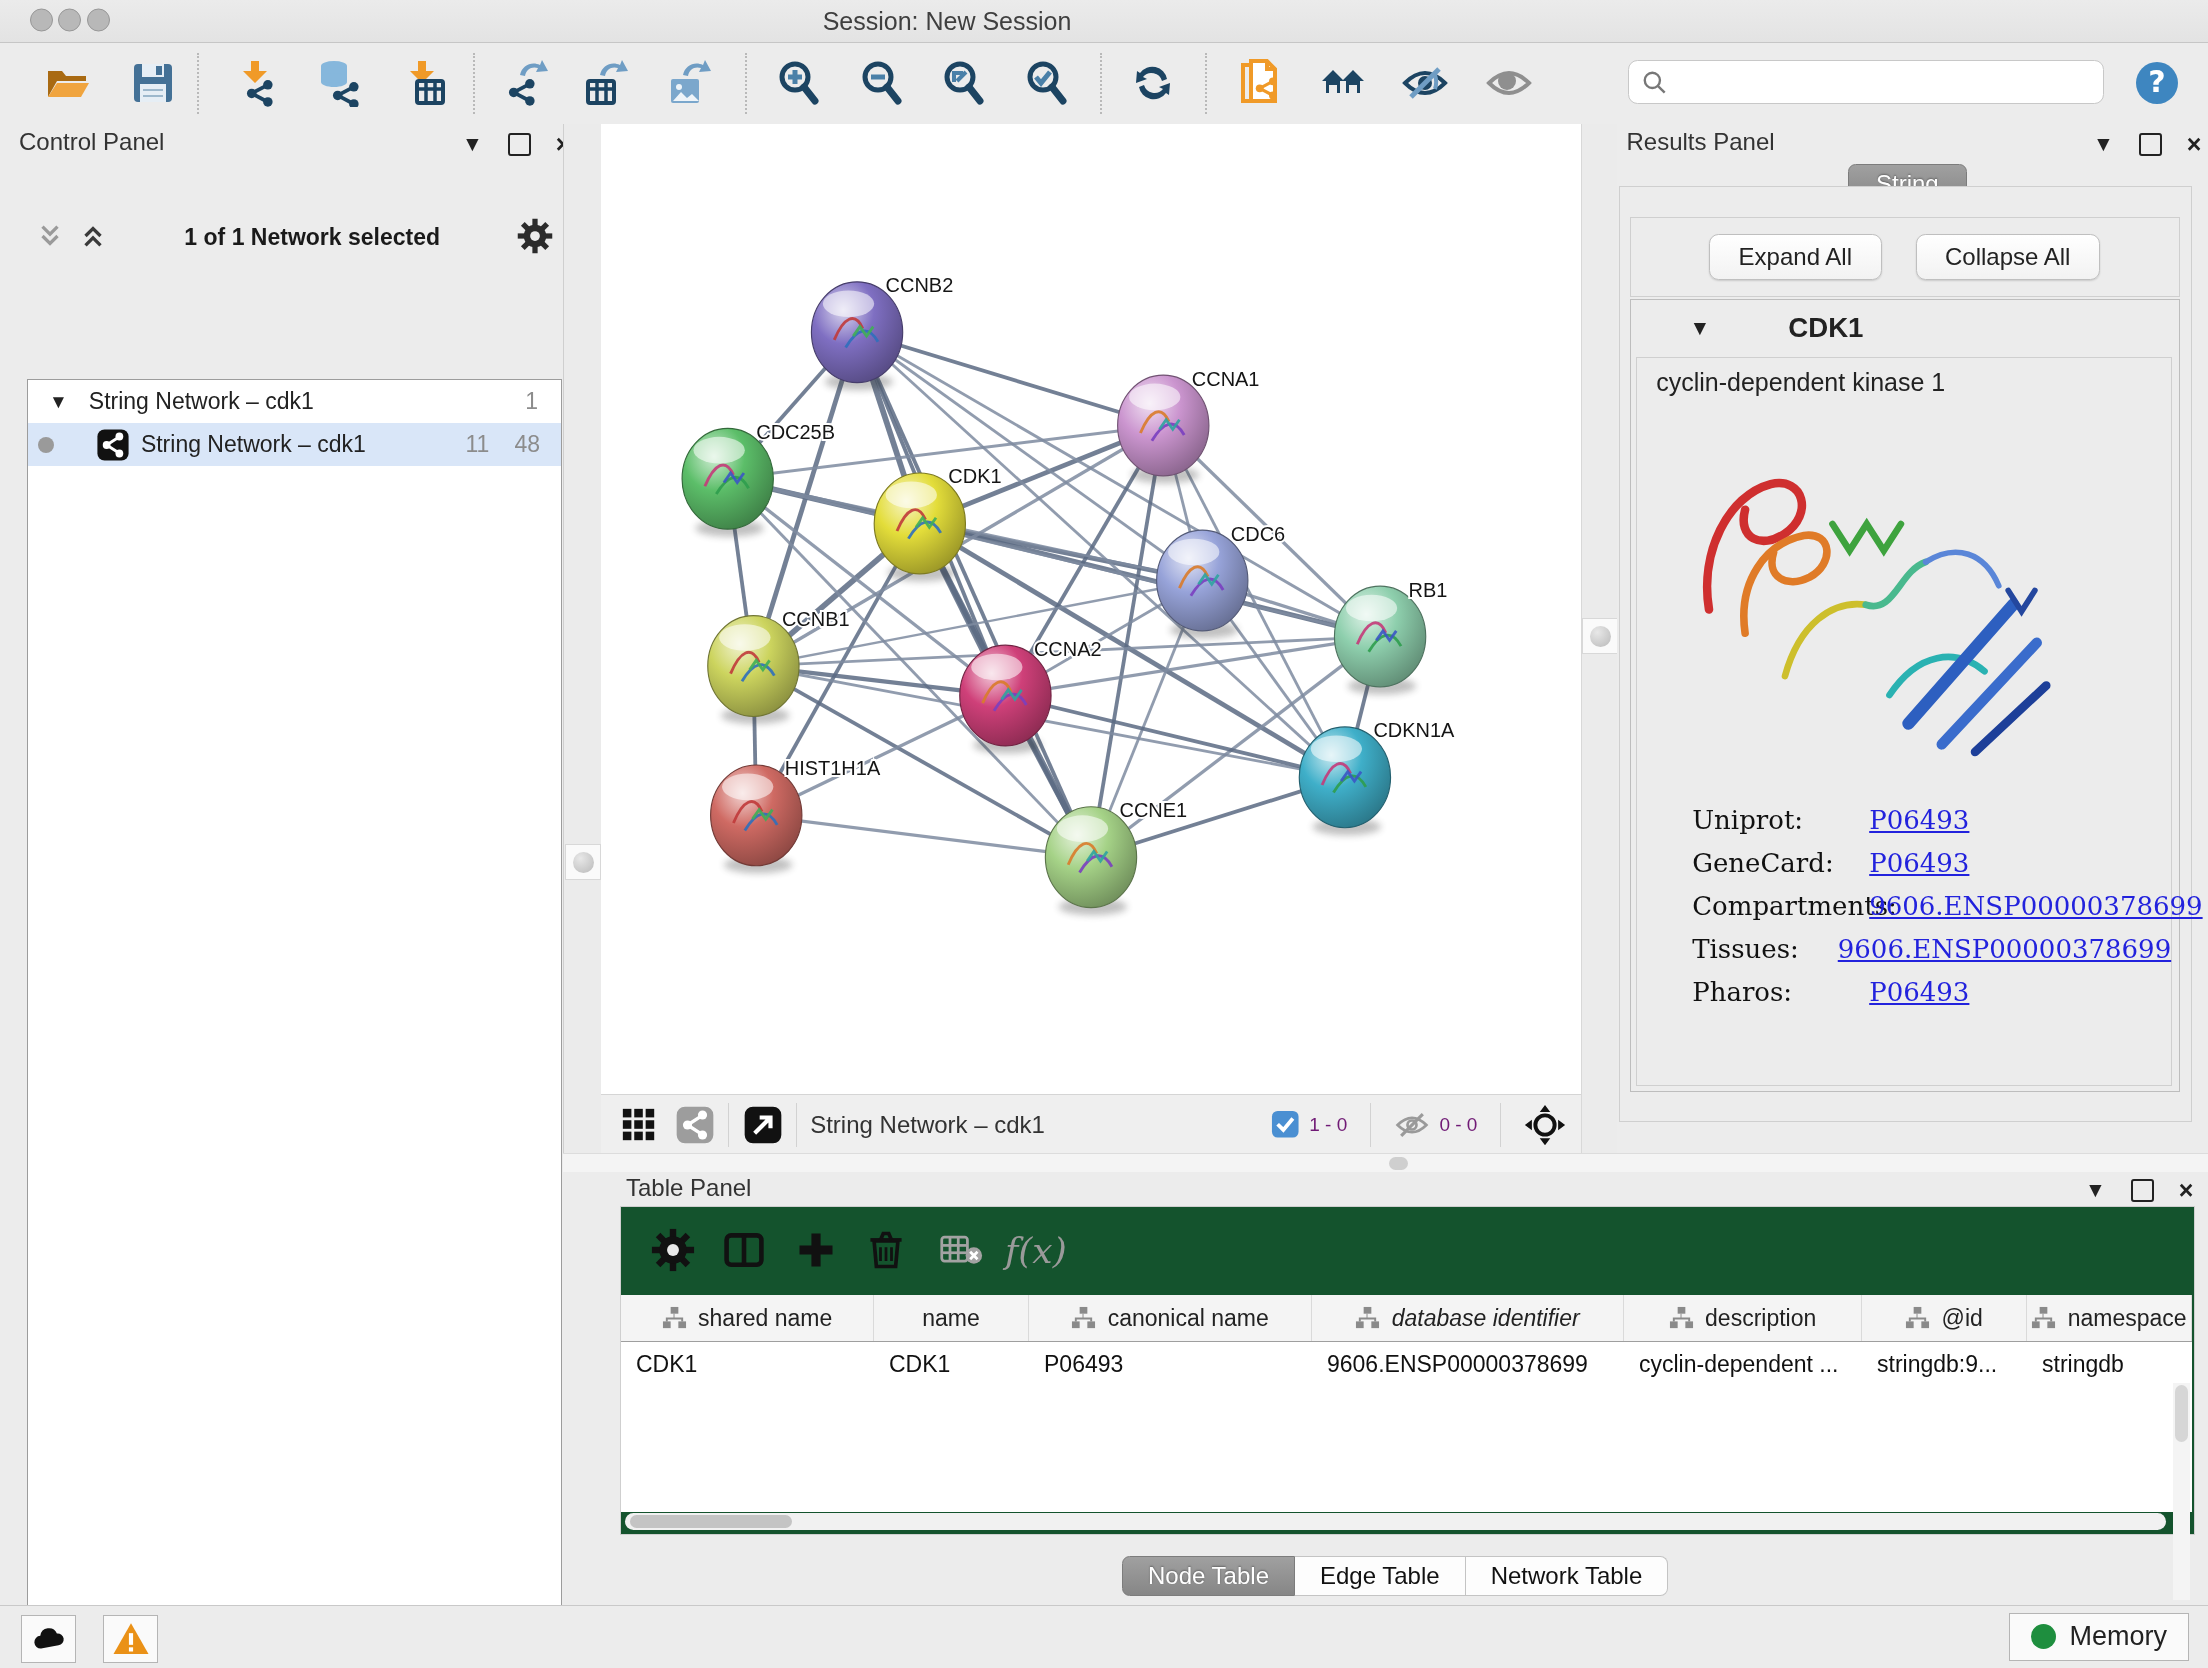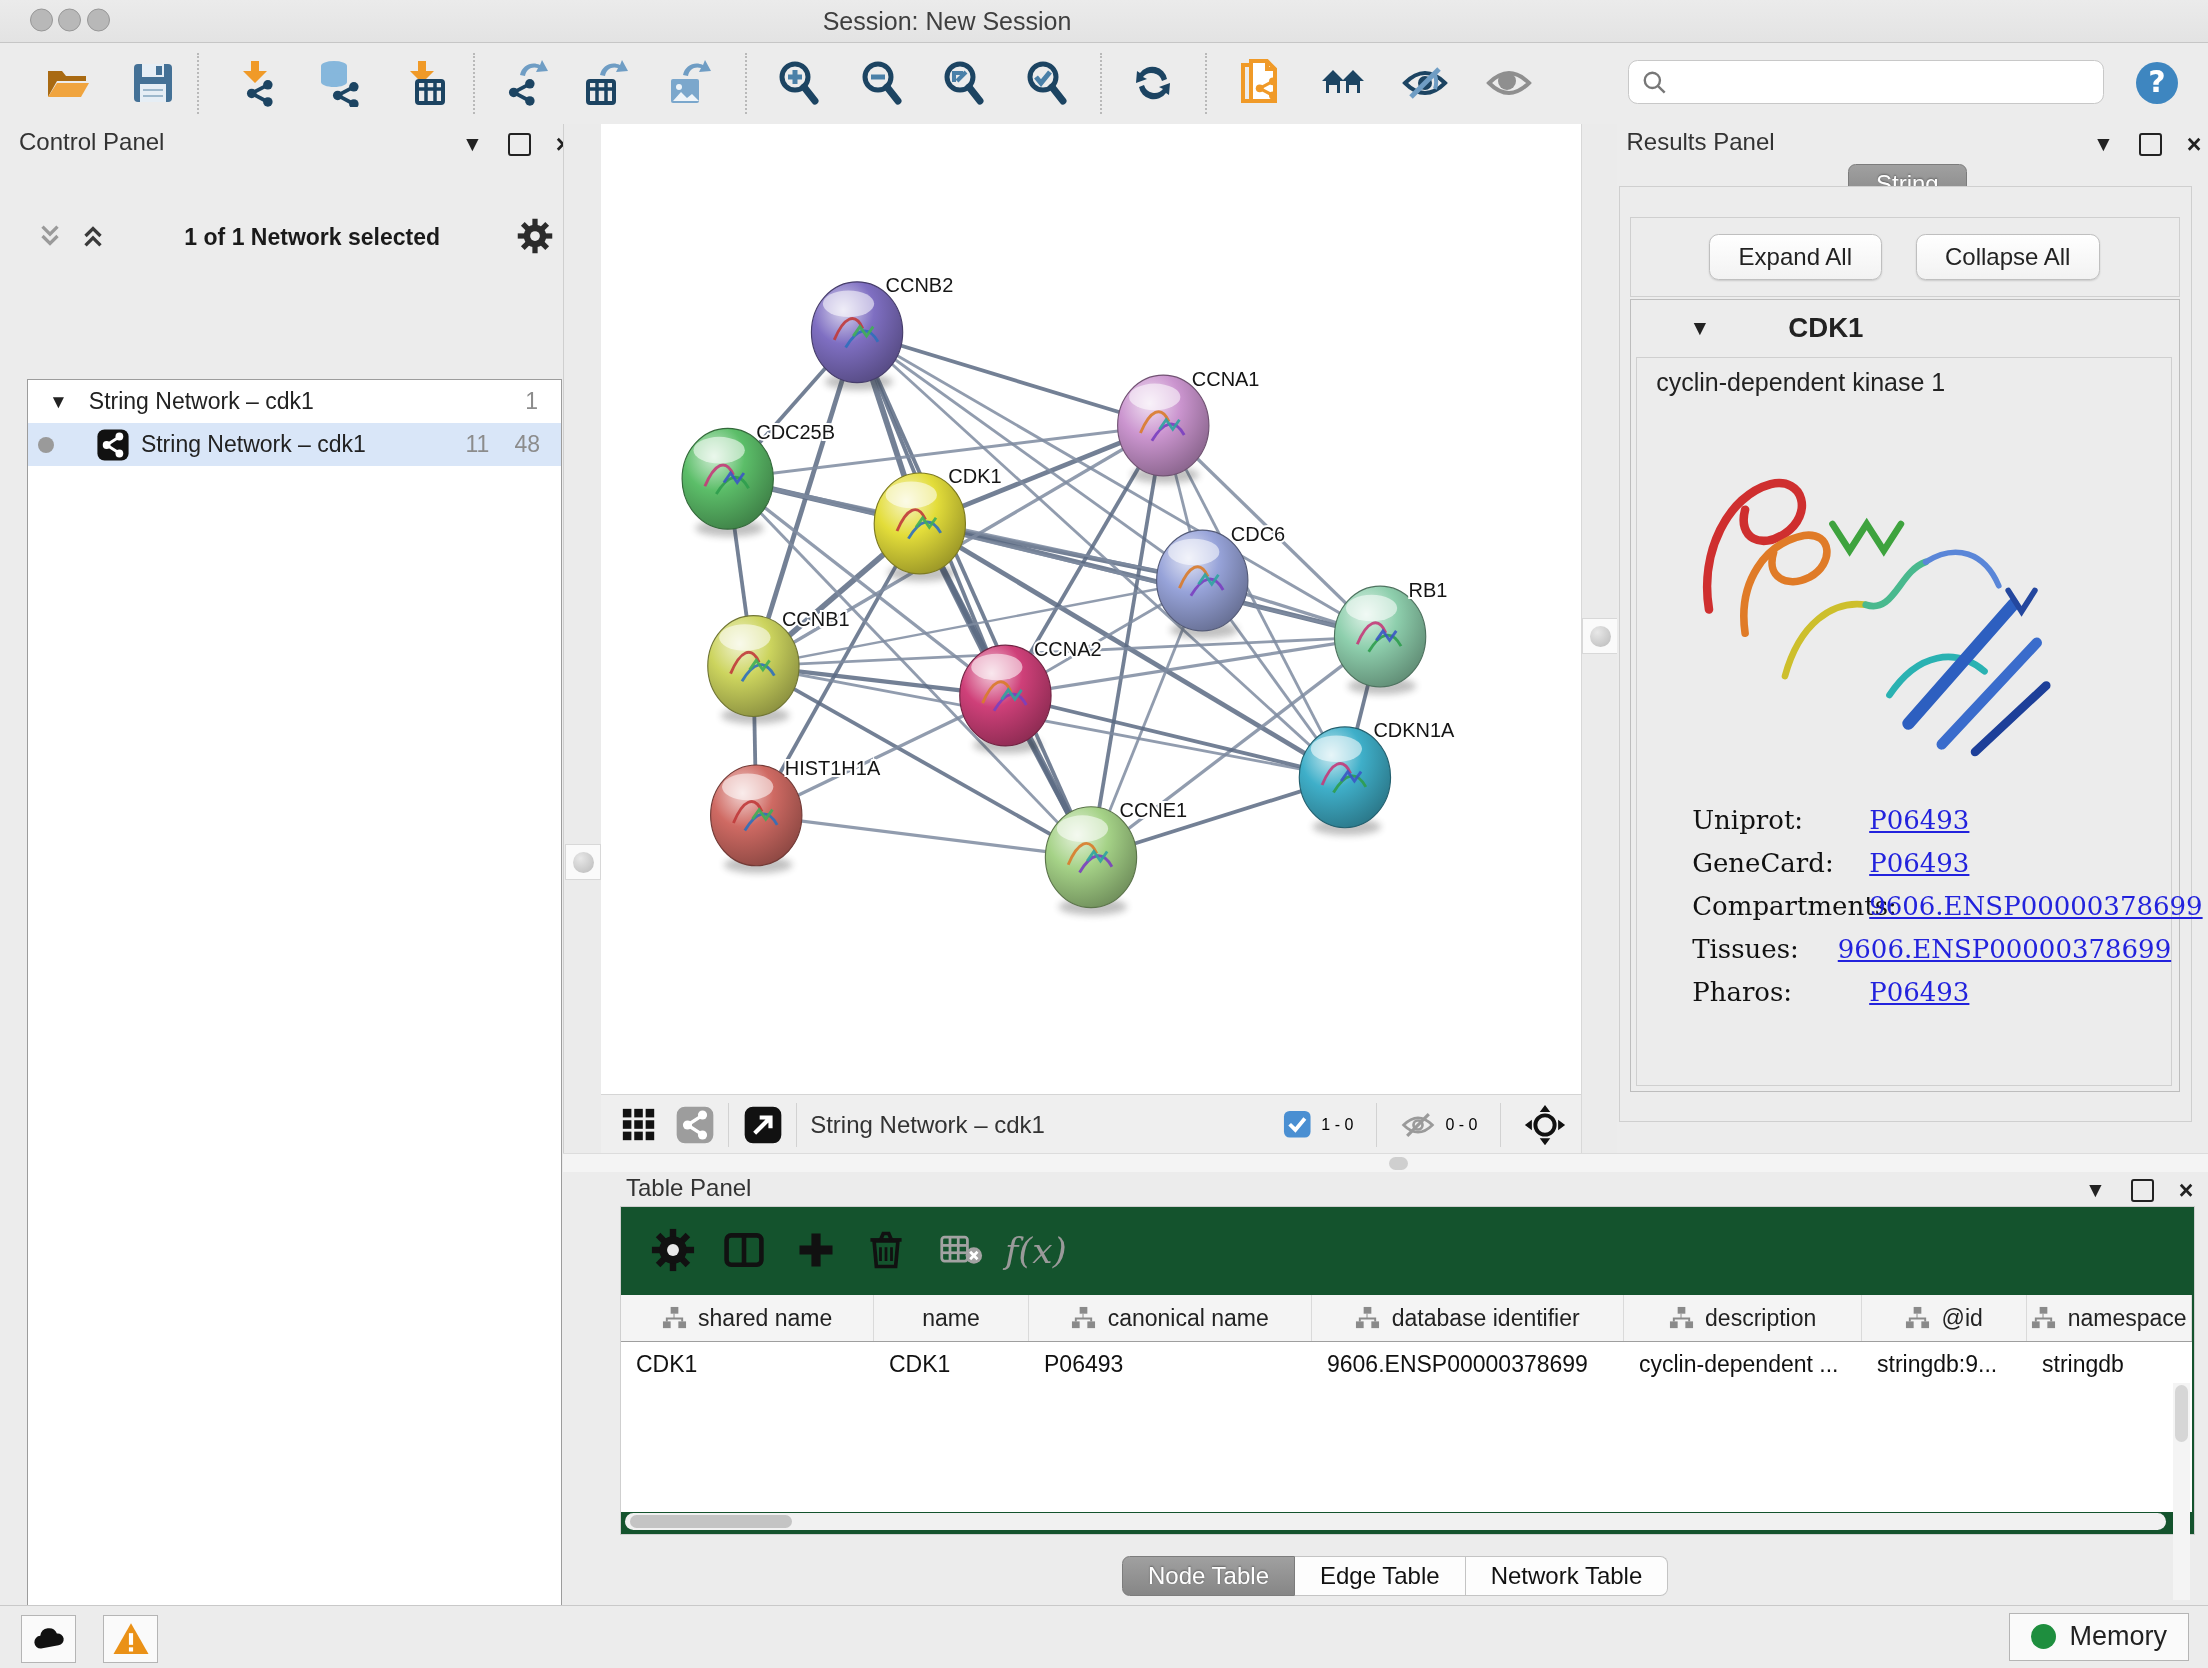--- a/index.html
+++ b/index.html
@@ -39,21 +39,21 @@
   #ctl-status{font-weight:bold;font-size:23px;color:#1a1a1a;}
   #tree-box{left:27px;top:255px;width:535px;height:1320px;background:#fff;border:1.9px solid #9c9c9c;box-sizing:border-box;}
   .tree-row{position:relative;height:43px;display:flex;align-items:center;font-size:23px;}
   .tree-row.sel{background:#d9e6f8;}
   .badge{color:#8c8c8c;font-size:23px;}
   
   #net-canvas{left:601px;top:124px;width:980px;height:970px;background:#fff;}
   #net-toolbar{left:601px;top:1094px;width:980px;height:59px;background:#efefef;border-top:1px solid #d5d5d5;
     display:flex;align-items:center;}
   .nsep{width:0;height:44px;border-left:1.9px solid #d2d2d2;margin:0 13.3px;}
-  .gray-txt{color:#000000;font-size:16px;}
+  .gray-txt{color:#701a75;font-size:19px;}
   
   .gutter{background:#ebebeb;}
   .handle-sq{position:absolute;width:34px;height:34px;background:#fafafa;border:1px solid #d8d8d8;
     display:flex;align-items:center;justify-content:center;}
   .handle-dot{width:21px;height:21px;border-radius:50%;background:radial-gradient(circle at 35% 30%,#e8e8e8,#b9b9b9);}
   
   #res-outer{left:1619px;top:186px;width:573px;height:936px;border:1.9px solid #cfcfcf;background:#ececec;box-sizing:border-box;}
   #res-btnbox{position:absolute;left:9.5px;top:30px;width:550px;height:80px;border:1px solid #cfcfcf;
     display:flex;align-items:center;justify-content:center;gap:34px;box-sizing:border-box;}
   .white-btn{background:linear-gradient(#ffffff,#f2f2f2);border:1px solid #bfbfbf;border-radius:9.5px;
@@ -703,21 +703,21 @@
                 <g fill="#8a8a8a">
                   <rect x="9" y="1" width="8" height="7"></rect>
                   <rect x="1" y="16" width="8" height="7"></rect>
                   <rect x="17" y="16" width="8" height="7"></rect>
                   <path d="M12 8v4H4v4h2v-2h14v2h2v-4h-9V8z"></path>
                 </g>
               </svg>
             </span>
             <span>canonical name</span>
           </div>
-          <div class="th" style="width: 312px; flex: 0 0 auto;">
+          <div class="th" style="width: 312px; flex: 0 0 auto; font-style: italic;">
             <span style="display:flex">
               <svg width="25" height="25" viewBox="0 0 26 26">
                 <g fill="#8a8a8a">
                   <rect x="9" y="1" width="8" height="7"></rect>
                   <rect x="1" y="16" width="8" height="7"></rect>
                   <rect x="17" y="16" width="8" height="7"></rect>
                   <path d="M12 8v4H4v4h2v-2h14v2h2v-4h-9V8z"></path>
                 </g>
               </svg>
             </span>

